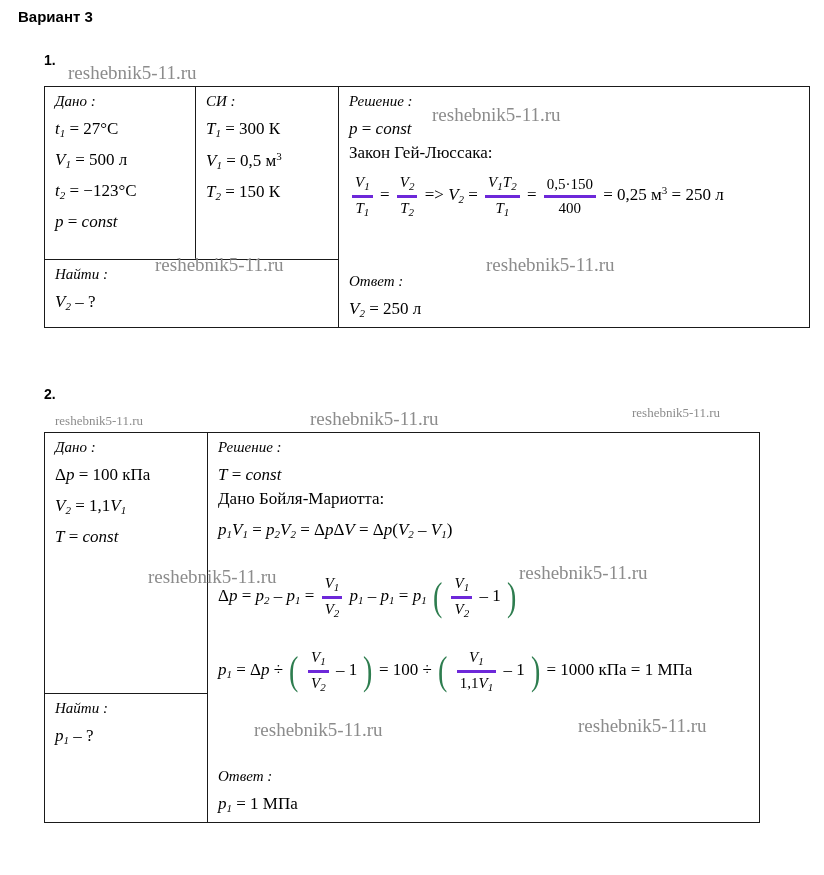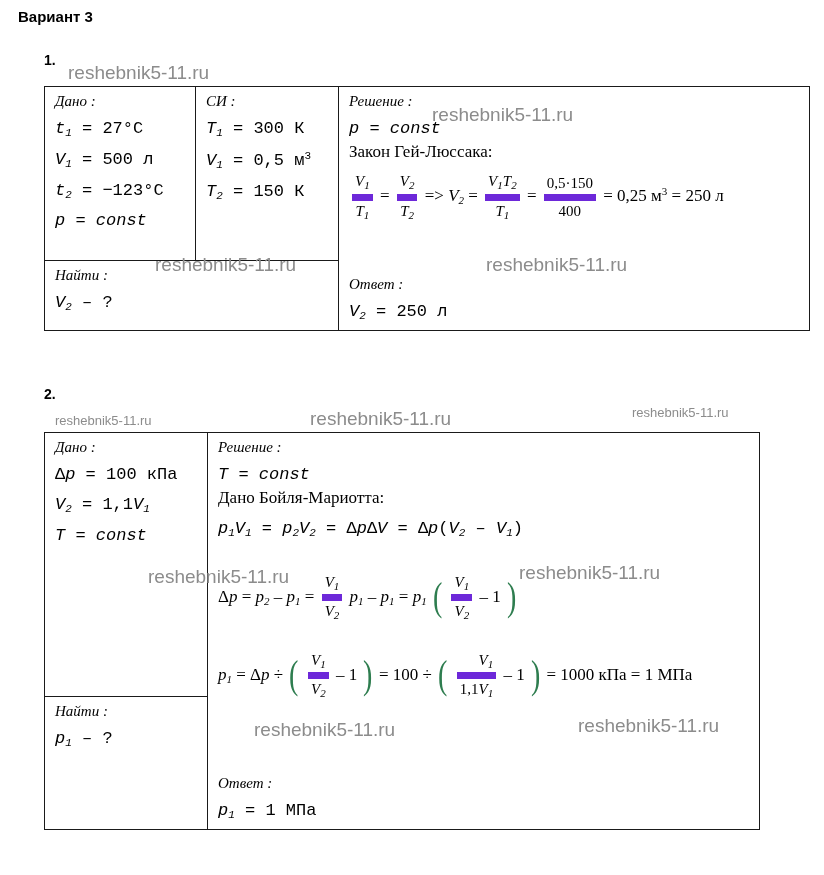--- a/index.html
+++ b/index.html
@@ -30,21 +30,21 @@
   }
   .task-num {
     position: absolute;
     font-family: "Liberation Sans", sans-serif;
     font-weight: bold;
     font-size: 14px;
   }
   
   .wm {
     position: absolute;
-    font-family: Liberation Sans, sans-serif;
+    font-family: Liberation Serif, serif;
     color: #8c8c8c;
     white-space: nowrap;
     letter-spacing: 0px;
     pointer-events: none;
   }
   
   table.prob {
     position: absolute;
     border-collapse: collapse;
     background: transparent;
@@ -57,21 +57,20 @@
   }
   .lbl {
     font-style: italic;
     font-size: 15px;
     white-space: nowrap;
   }
   .row {
     font-size: 17px;
     white-space: nowrap;
     margin-top: 11px;
-    font-family: Liberation Mono, monospace;
   }
   .row.first { margin-top: 9px; }
   .it { font-style: italic; }
   sub {
     font-size: 11px;
     font-style: italic;
     vertical-align: -0.25em;
   }
   sup {
     font-size: 11px;
@@ -80,24 +79,23 @@
   
   .frac {
     display: inline-block;
     vertical-align: middle;
     text-align: center;
     margin: 0 3px;
   }
   .frac > .num {
     display: block;
     padding: 0 3px 1px 3px;
-    border-bottom: 7px solid #6d28d9;
+    border-bottom: 3px solid #6d28d9;
     font-size: 15px;
     line-height: 1.25;
-    text-align: right;
   }
   .frac > .den {
     display: block;
     padding: 1px 3px 0 3px;
     font-size: 15px;
     line-height: 1.25;
   }
   .eqline {
     font-size: 17px;
     white-space: nowrap;

